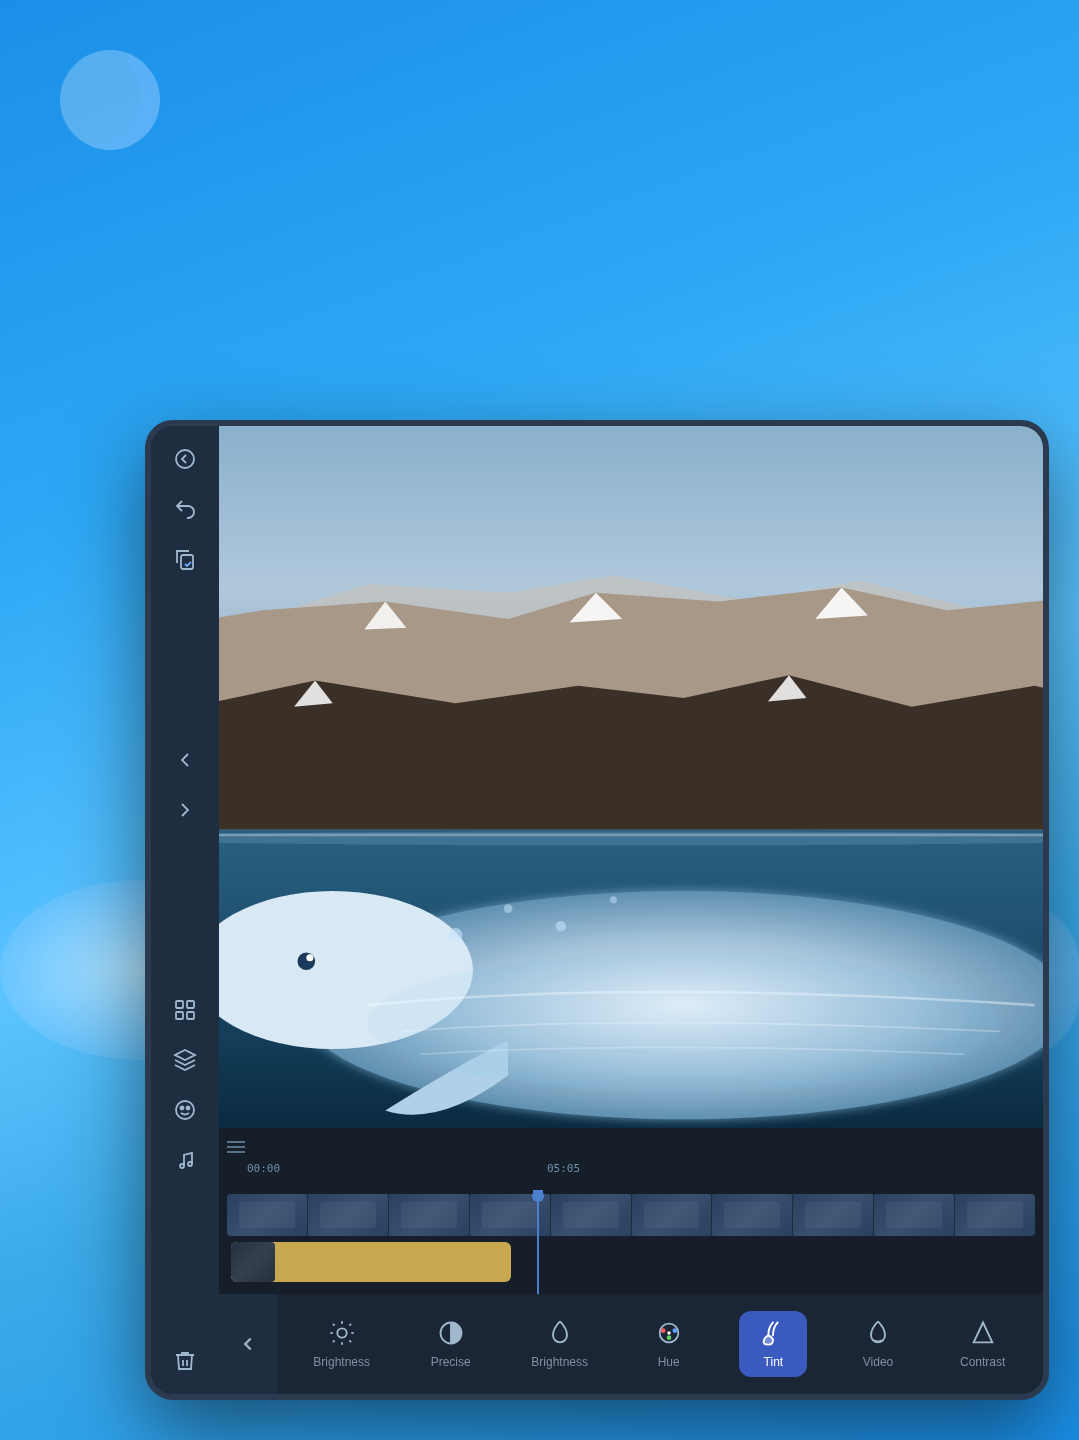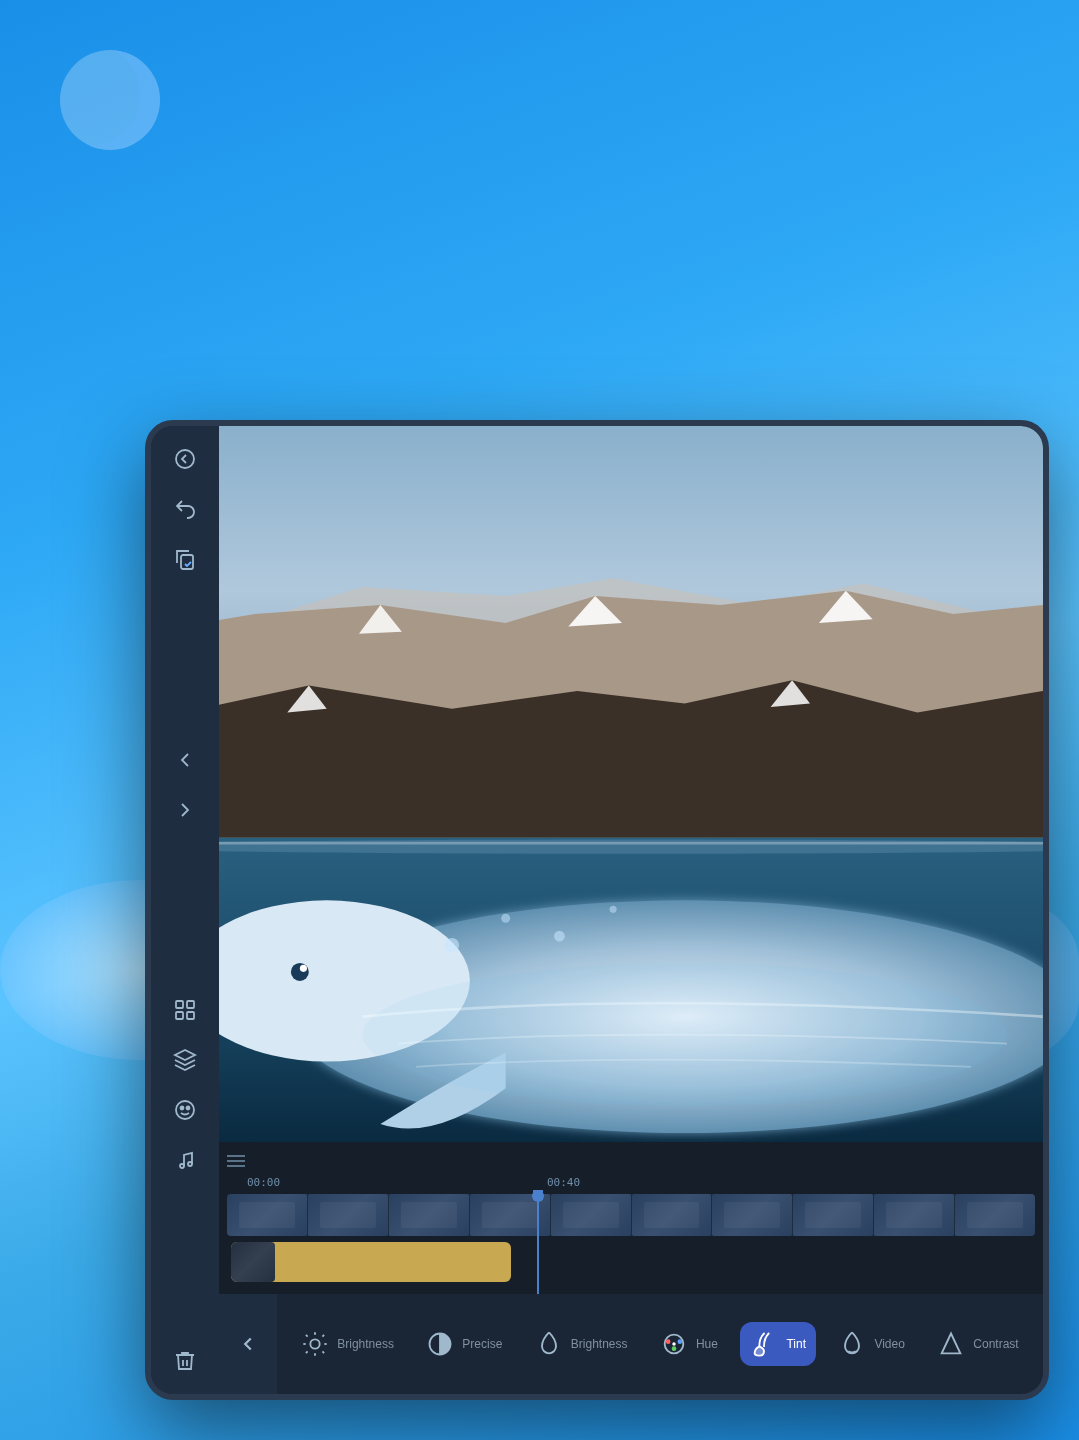--- a/index.html
+++ b/index.html
@@ -162,21 +162,21 @@
     }
 
     .timeline-track-area {
       position: relative;
       padding: 0 8px;
     }
 
     .timeline-timecode {
       display: flex;
       padding: 0 8px;
-      margin-bottom: 2px;
+      margin-bottom: 16px;
       position: relative;
     }
 
     .timecode-label {
       position: absolute;
       color: #7090aa;
       font-size: 11px;
       font-family: monospace;
     }
 
@@ -288,20 +288,21 @@
     .tools-list {
       flex: 1;
       display: flex;
       align-items: center;
       justify-content: space-around;
       padding: 0 8px;
     }
 
     .tool-item {
       display: flex;
+      flex-direction: column;
       align-items: center;
       gap: 8px;
       cursor: pointer;
       padding: 8px 10px;
       border-radius: 12px;
       min-width: 68px;
     }
 
     .tool-item.active {
       background: #3a5abf;
@@ -526,21 +527,21 @@
           <svg width="18" height="14" viewBox="0 0 18 14" fill="none" stroke="#7090aa" stroke-width="1.5">
             <line x1="0" y1="2" x2="18" y2="2"></line>
             <line x1="0" y1="7" x2="18" y2="7"></line>
             <line x1="0" y1="12" x2="18" y2="12"></line>
           </svg>
         </div>
       </div>
 
       <div class="timeline-timecode" style="height:16px; margin-left:8px; position:relative;">
         <span class="timecode-label" style="left:20px;">00:00</span>
-        <span class="timecode-label" style="left:320px;">00:40</span>
+        <span class="timecode-label" style="left:320px;">05:05</span>
       </div>
 
       <div class="timeline-track-area" style="position:relative; height:100px; padding: 0 8px;">
 
         <div class="main-track">
           <div class="track-thumbnails">
             <div class="thumb"></div>
             <div class="thumb"></div>
             <div class="thumb"></div>
             <div class="thumb"></div>

